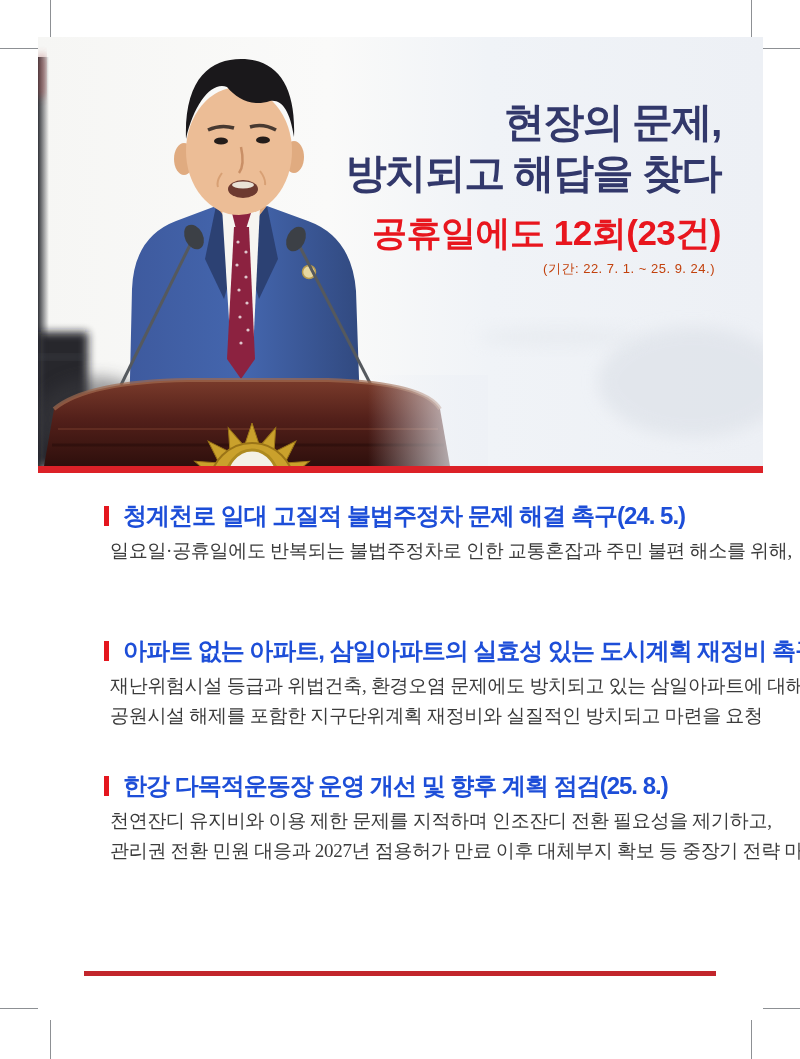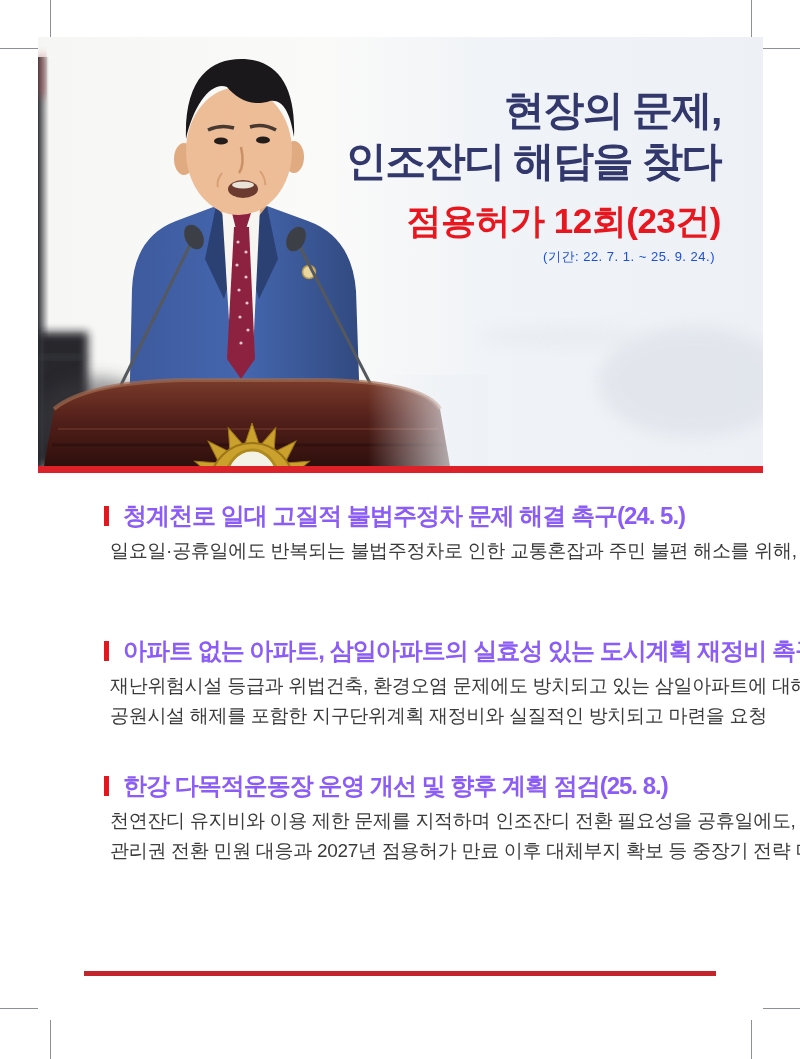--- a/index.html
+++ b/index.html
@@ -5,37 +5,37 @@
   html,body{margin:0;padding:0;background:#ffffff;}
   .page{position:relative;width:800px;height:1059px;background:#ffffff;overflow:hidden;
         font-family:"Liberation Sans",sans-serif;}
   
   .mark{position:absolute;background:#8d9094;}
   .mark.v{width:1px;}
   .mark.h{height:1px;}
   
   .photo{position:absolute;left:38px;top:37px;width:725px;height:429px;overflow:hidden;}
   .photo svg{display:block;width:725px;height:429px;}
-  .hero-text{position:absolute;top:48px;right:42px;text-align:right;}
+  .hero-text{position:absolute;top:60px;right:42px;text-align:right;}
   .hero-title{font-weight:bold;font-size:41px;line-height:51px;letter-spacing:-1.5px;
               color:#32386b;white-space:nowrap;}
   .hero-sub{margin-top:14px;font-weight:bold;font-size:35px;line-height:40px;
             letter-spacing:-0.5px;color:#e8161e;white-space:nowrap;}
   .hero-period{margin-top:9px;padding-right:6px;font-size:13px;line-height:14px;
-               color:#1d4ed8;letter-spacing:0.5px;white-space:nowrap;}
+               color:#c2410c;letter-spacing:0.5px;white-space:nowrap;}
   
   .rule-top{position:absolute;left:38px;top:466px;width:725px;height:7px;background:#dc2128;}
   .rule-bottom{position:absolute;left:84px;top:971px;width:632px;height:5px;background:#c2262c;}
   
   .q-section{position:absolute;left:104px;width:660px;}
   .q-head{display:flex;align-items:flex-start;margin:0;}
   .q-bar{flex:0 0 5px;width:5px;height:20px;margin-top:4px;background:#e4161e;}
   .q-title{margin:0 0 0 14px;font-size:24px;line-height:28px;font-weight:bold;
-           letter-spacing:-1px;color:#8b5cf6;white-space:nowrap;}
-  .q-body{margin:0 0 0 6px;font-family:Liberation Sans, sans-serif;font-size:19px;
+           letter-spacing:-1px;color:#1d4ed8;white-space:nowrap;}
+  .q-body{margin:0 0 0 6px;font-family:Liberation Serif, serif;font-size:19px;
           line-height:30px;color:#3b3b3b;letter-spacing:-0.3px;white-space:nowrap;}
   .q-body.first{margin-top:6px;}
   .s1{top:502px;} .s2{top:637px;} .s3{top:772px;}
 </style>
 </head>
 <body>
 
 <div class="page">
 
   <div class="mark v" style="left:50px;top:0;height:37px;"></div>
@@ -157,22 +157,22 @@
           <polygon points="0,-62 10,-32 -10,-32" transform="rotate(-67.5)"></polygon>
           <polygon points="0,-62 10,-32 -10,-32" transform="rotate(-90)"></polygon>
         </g>
         <circle r="42" fill="#caa12c" stroke="#9a7417" stroke-width="2"></circle>
         <ellipse cx="0" cy="-2" rx="27" ry="33" fill="#f4f1e6" stroke="#ae8a1f" stroke-width="3"></ellipse>
       </g>
     </svg>
 
     <div class="hero-text">
       <div class="hero-title">현장의 문제,</div>
-      <div class="hero-title">인조잔디 해답을 찾다</div>
-      <div class="hero-sub">점용허가 12회(23건)</div>
+      <div class="hero-title">방치되고 해답을 찾다</div>
+      <div class="hero-sub">공휴일에도 12회(23건)</div>
       <div class="hero-period">(기간: 22. 7. 1. ~ 25. 9. 24.)</div>
     </div>
   </div>
 
   <div class="rule-top"></div>
 
   <section class="q-section s1">
     <h2 class="q-head">
       <span class="q-bar"></span>
       <span class="q-title">청계천로 일대 고질적 불법주정차 문제 해결 촉구(24. 5.)</span>
@@ -187,18 +187,18 @@
     </h2>
     <p class="q-body first">재난위험시설 등급과 위법건축, 환경오염 문제에도 방치되고 있는 삼일아파트에 대해,</p>
     <p class="q-body">공원시설 해제를 포함한 지구단위계획 재정비와 실질적인 방치되고 마련을 요청</p>
   </section>
 
   <section class="q-section s3">
     <h2 class="q-head">
       <span class="q-bar"></span>
       <span class="q-title">한강 다목적운동장 운영 개선 및 향후 계획 점검(25. 8.)</span>
     </h2>
-    <p class="q-body first">천연잔디 유지비와 이용 제한 문제를 지적하며 인조잔디 전환 필요성을 공휴일에도,</p>
+    <p class="q-body first">천연잔디 유지비와 이용 제한 문제를 지적하며 인조잔디 전환 필요성을 제기하고,</p>
     <p class="q-body">관리권 전환 민원 대응과 2027년 점용허가 만료 이후 대체부지 확보 등 중장기 전략 마련 촉구</p>
   </section>
 
   <div class="rule-bottom"></div>
 </div>
 
 </body></html>

